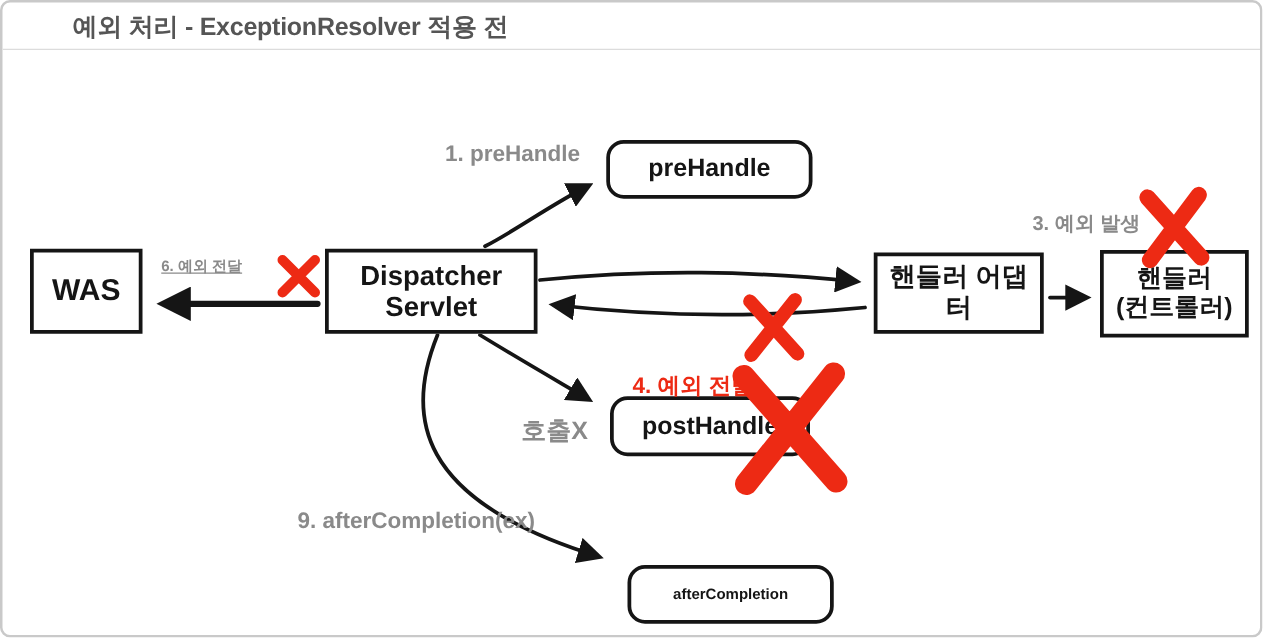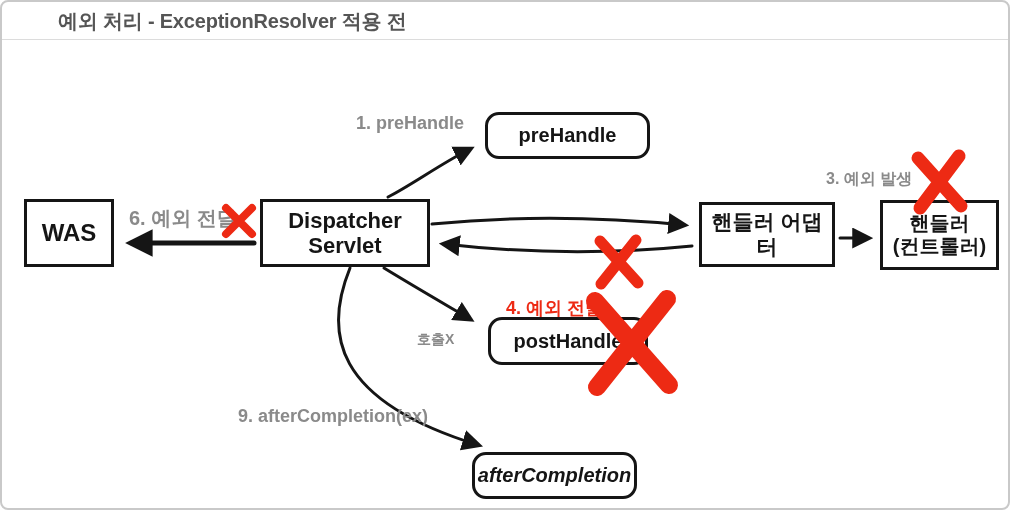--- a/index.html
+++ b/index.html
@@ -82,30 +82,30 @@
 
   <div class="node" style="left:878px; top:198px; width:119px; height:70px; font-size:20px;">
     <span>핸들러</span>
     <span>(컨트롤러)</span>
   </div>
 
   <div class="node rounded" style="left:486px; top:315px; width:160px; height:48px; font-size:20px;">
     <span>postHandle</span>
   </div>
 
-  <div class="node rounded" style="left:470px; top:450px; width:165px; height:47px; font-size:20px;font-style:italic;">
+  <div class="node rounded" style="left:500px; top:450px; width:165px; height:47px; font-size:12px;">
     <span>afterCompletion</span>
   </div>
 
   <div class="lbl" style="left:354px; top:111px; font-size:18px;">1. preHandle</div>
   <div class="lbl" style="left:824px; top:167px; font-size:16px;">3. 예외 발생</div>
   <div class="lbl red" style="left:504px; top:254px; font-size:18px;margin-top:40px;">4. 예외 전달</div>
   <div class="lbl" style="left:236px; top:404px; font-size:18px;">9. afterCompletion(ex)</div>
-  <div class="lbl" style="left:127px; top:203px; font-size:20px;">6. 예외 전달</div>
-  <div class="lbl" style="left:415px; top:329px; font-size:14px;">호출X</div>
+  <div class="lbl" style="left:127px; top:203px; font-size:12px;text-decoration:underline;">6. 예외 전달</div>
+  <div class="lbl" style="left:415px; top:329px; font-size:20px;">호출X</div>
 
   <svg class="layer top" width="1006" height="506" viewBox="0 0 1006 506">
     <g>
       <path class="xmark" stroke-width="8" d="M 224,206 L 250,232 M 250,206 L 224,232"></path>
     </g>
     <g>
       <path class="xmark" stroke-width="13" d="M 916,156 L 959,204 M 957,154 L 918,206"></path>
     </g>
     <g>
       <path class="xmark" stroke-width="11" d="M 598,239 L 636,281 M 634,238 L 599,282"></path>

